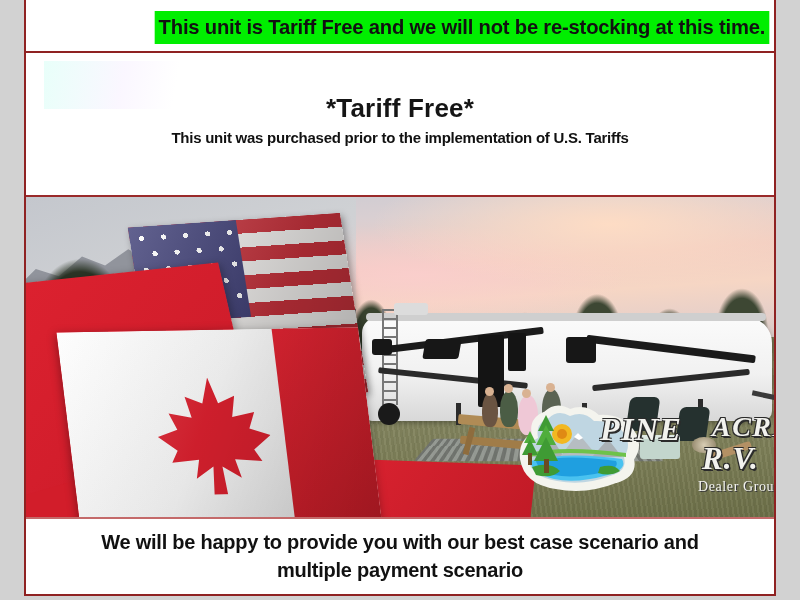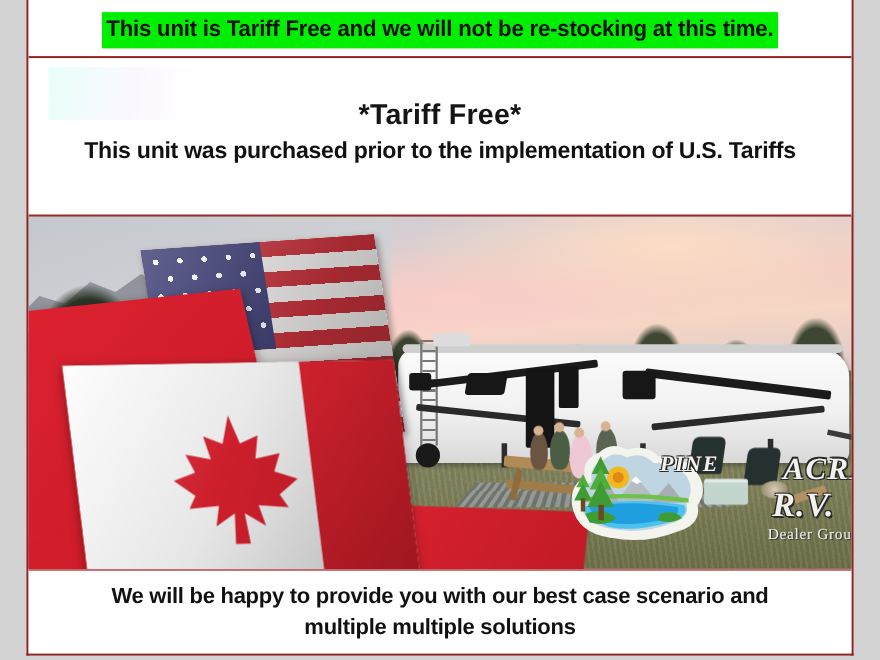--- a/index.html
+++ b/index.html
@@ -16,21 +16,21 @@
     border:2px solid #8f2222;
     border-top:none;
     display:flex; flex-direction:column;
   }
 
   
   #banner-row {
     height:53px; flex:0 0 53px;
     background:#ffffff;
     border-bottom:2px solid #8f2222;
-    display:flex; align-items:center; justify-content:center;
+    display:flex; align-items:center; justify-content:flex-end;
     padding-top:4px;
   }
   #banner-text {
     background:#00ee00;
     color:#111111;
     font-weight:bold;
     font-size:20.5px;
     letter-spacing:-0.2px;
     line-height:1.35;
     padding:2px 4px 3px 4px;
@@ -53,21 +53,21 @@
     position:absolute; left:18px; top:8px;
     width:140px; height:48px;
     background:linear-gradient(100deg,rgba(225,255,248,.75),rgba(247,240,255,.55) 55%,rgba(255,255,255,0) 92%);
     pointer-events:none;
   }
   #headline-title {
     font-size:26px; font-weight:bold; color:#151515;
     letter-spacing:.2px; margin-bottom:4px; position:relative;
   }
   .headline-sub {
-    font-size:21px; font-weight:bold; color:#111111;
+    font-size:15px; font-weight:bold; color:#111111;
     line-height:1.38; letter-spacing:-0.25px; position:relative;
     white-space:nowrap;
   }
 
   
   #photo-row {
     flex:0 0 320px;
     position:relative; overflow:hidden;
     background:#6d6a5c;
   }
@@ -344,21 +344,21 @@
   #logo-badge {
     position:absolute; left:0; top:4px; width:128px; height:92px;
   }
   .logo-text {
     position:absolute; color:#f2f2ee;
     font-family:"Liberation Serif", serif;
     font-style:italic; font-weight:bold;
     text-shadow:1.5px 1.5px 0 #2b2b2b, -1px -1px 0 #2b2b2b, 1px -1px 0 #2b2b2b, -1px 1px 0 #2b2b2b;
     white-space:nowrap;
   }
-  #logo-pine { left:84px; top:14px; font-size:20px; letter-spacing:1.5px; }
+  #logo-pine { left:84px; top:14px; font-size:32px; letter-spacing:1.5px; }
   #logo-acres { left:196px; top:14px; font-size:28px; letter-spacing:1.5px; }
   #logo-rv { left:186px; top:44px; font-size:31px; letter-spacing:1px; }
   #logo-dealer {
     left:182px; top:82px; font-size:14px;
     font-style:normal; font-weight:normal; letter-spacing:.6px;
     text-shadow:1px 1px 0 #3a3a3a;
   }
 
   
   #footer-row {
@@ -486,16 +486,16 @@
       <div class="logo-text" id="logo-pine">PINE</div>
       <div class="logo-text" id="logo-acres">ACRES</div>
       <div class="logo-text" id="logo-rv">R.V.</div>
       <div class="logo-text" id="logo-dealer">Dealer Group</div>
     </div>
 
   </div>
 
   <div id="footer-row">
     <div class="footer-line">We will be happy to provide you with our best case scenario and</div>
-    <div class="footer-line">multiple multiple solutions</div>
+    <div class="footer-line">multiple payment scenario</div>
   </div>
 
 </div>
 
 </body></html>

